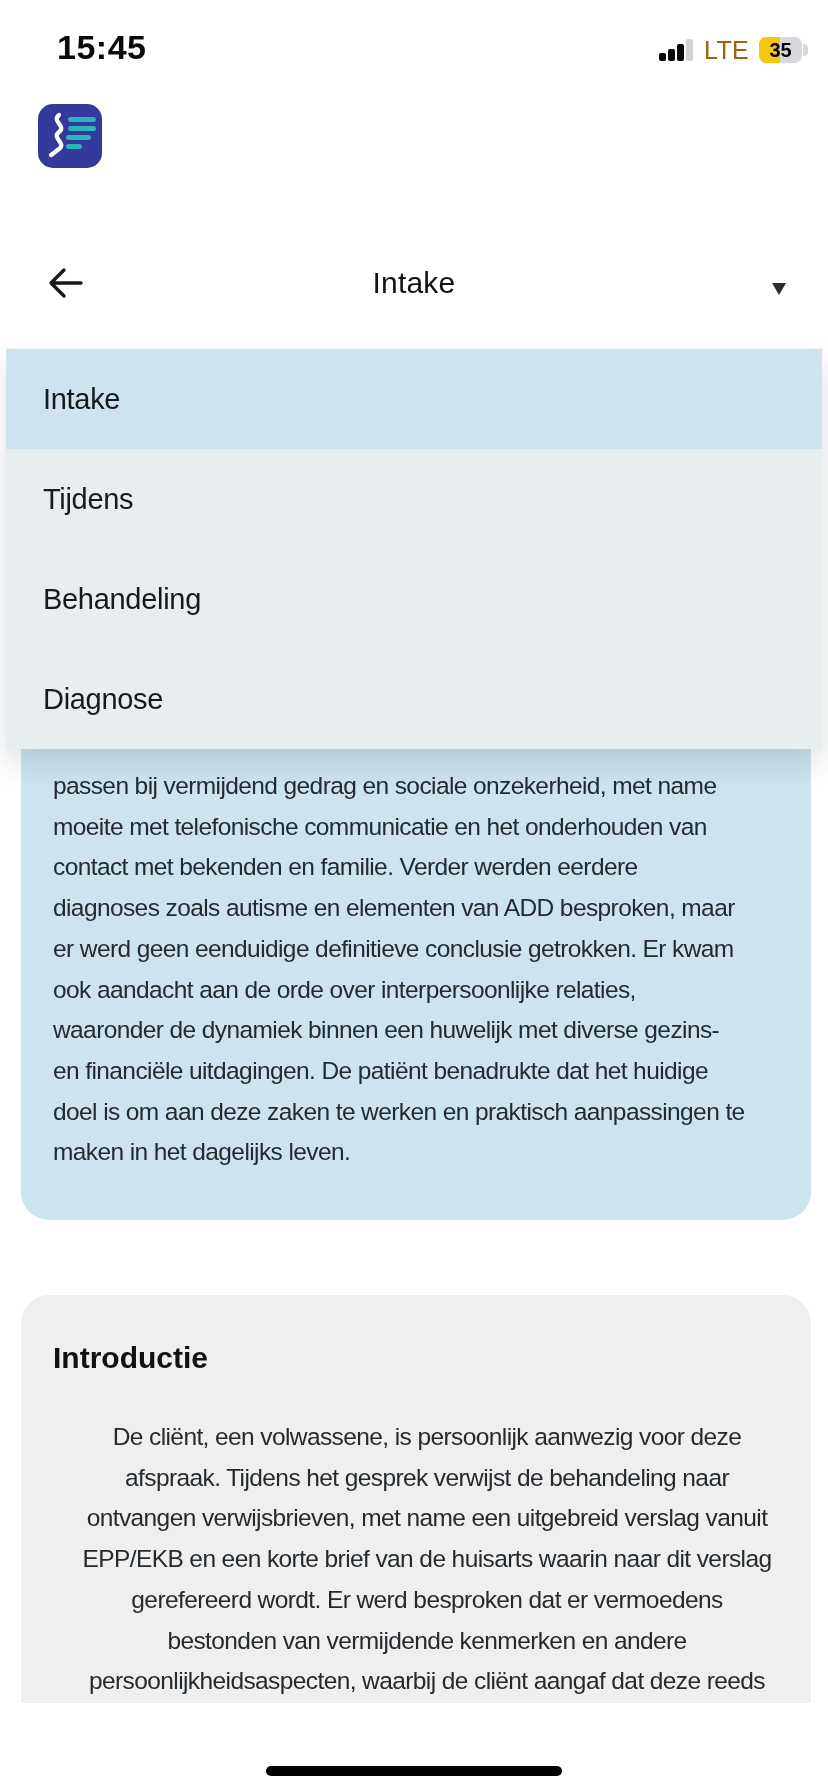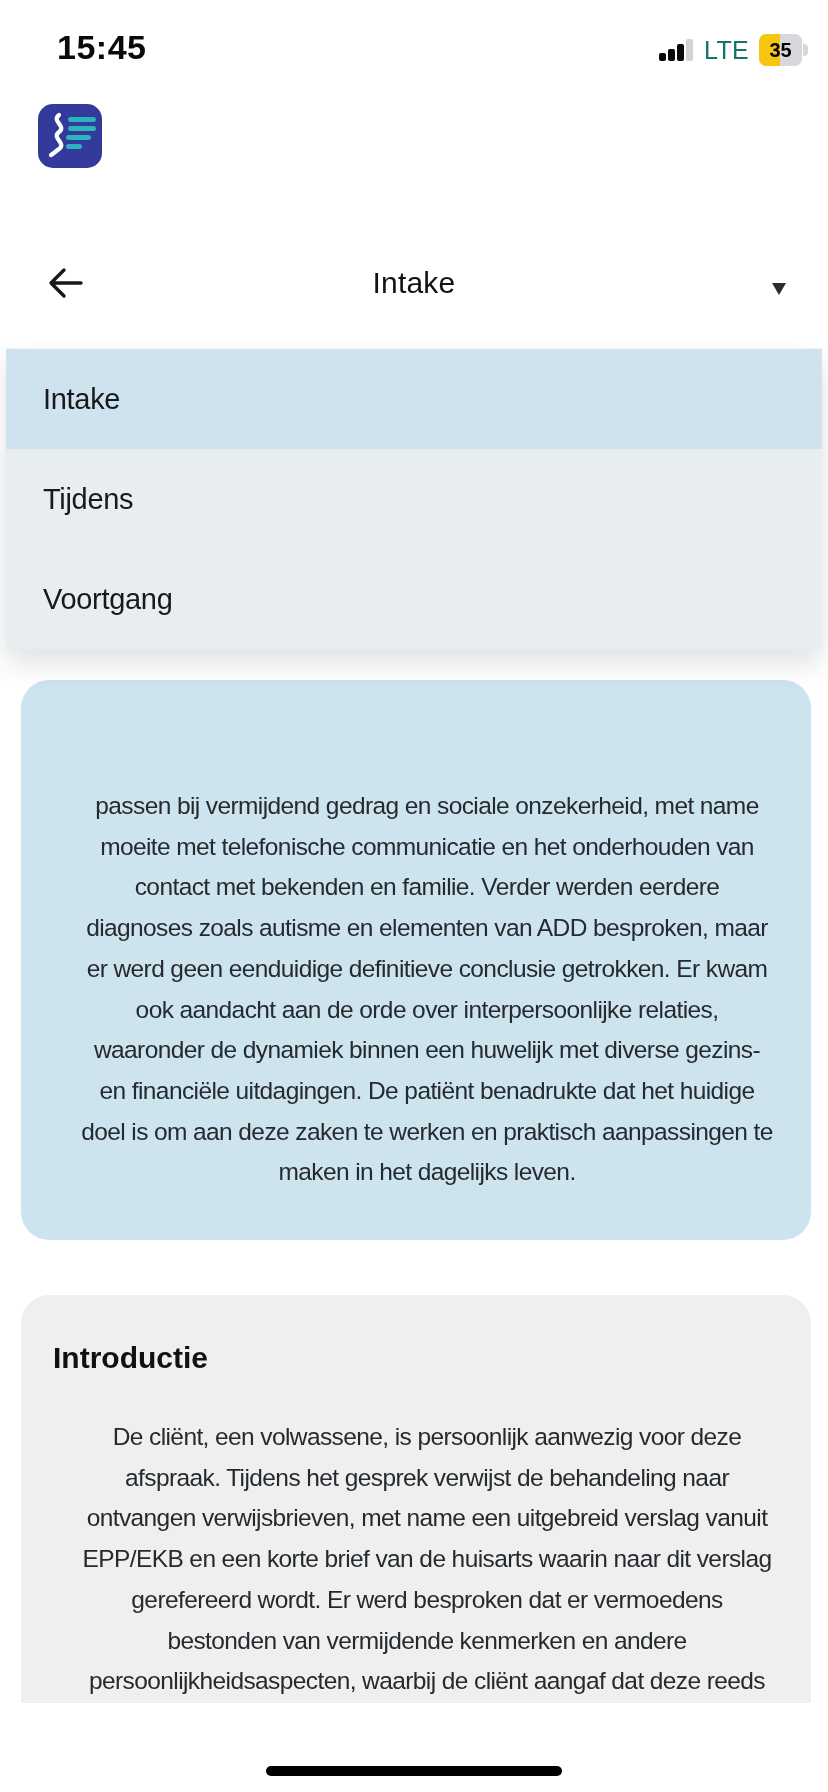--- a/index.html
+++ b/index.html
@@ -9,38 +9,38 @@
   }
   
   .time{position:absolute;left:57px;top:28px;font-size:34px;font-weight:600;letter-spacing:.5px;color:#0a0a0a;}
   .status-right{position:absolute;right:20px;top:36px;height:28px;display:flex;align-items:center;}
   .signal{position:relative;width:36px;height:22px;margin-right:9px;}
   .signal i{position:absolute;bottom:0;width:7px;border-radius:2px;background:#0a0a0a;}
   .signal i:nth-child(1){left:0;height:8px;}
   .signal i:nth-child(2){left:9px;height:12px;}
   .signal i:nth-child(3){left:18px;height:17px;}
   .signal i:nth-child(4){left:27px;height:22px;background:#d2d2d7;}
-  .lte{font-size:25px;font-weight:500;color:#0f766e;margin-right:10px;letter-spacing:.3px;}
-  .battery{position:relative;width:43px;height:32px;border-radius:7px;background:#d8d8dc;overflow:hidden;}
+  .lte{font-size:25px;font-weight:500;color:#a16207;margin-right:10px;letter-spacing:.3px;}
+  .battery{position:relative;width:43px;height:26px;border-radius:7px;background:#d8d8dc;overflow:hidden;}
   .battery .fill{position:absolute;left:0;top:0;bottom:0;width:21px;background:#f6c50f;border-radius:7px 0 0 7px;}
   .battery .pct{position:absolute;inset:0;display:flex;align-items:center;justify-content:center;
     font-size:20px;font-weight:700;color:#000;}
   .battery-nub{width:5px;height:12px;background:#d8d8dc;border-radius:0 4px 4px 0;margin-left:1px;}
   
   .app-logo{position:absolute;left:38px;top:104px;width:64px;height:64px;border-radius:15px;
     background:#333a9c;display:flex;align-items:center;justify-content:center;}
   
   .back-btn{position:absolute;left:46px;top:266px;width:38px;height:34px;cursor:pointer;}
   .page-title{position:absolute;left:0;right:0;top:266px;text-align:center;font-size:30px;
     font-weight:500;color:#101214;letter-spacing:.2px;}
   .caret{position:absolute;left:772px;top:283px;width:0;height:0;cursor:pointer;
     border-left:7px solid transparent;border-right:7px solid transparent;border-top:12px solid #2a2d31;}
   
   .card{position:absolute;left:21px;width:790px;}
-  .card-blue{top:680px;height:560px;border-radius:28px;background:#cde3ee;z-index:1;text-align:center;}
+  .card-blue{top:660px;height:560px;border-radius:28px;background:#cde3ee;z-index:1;}
   .card-gray{top:1295px;height:408px;border-radius:28px 28px 0 0;background:#efefef;z-index:1;}
   .body-text{position:absolute;left:32px;right:10px;white-space:pre-line;
     font-size:24.5px;line-height:40.7px;letter-spacing:-0.6px;color:#252a2e;}
   .card-blue .body-text{top:106px;}
   .card-gray .card-heading{position:absolute;left:32px;top:46px;font-size:30px;font-weight:700;color:#111;}
   .card-gray .body-text{top:122px;text-align:center;}
   
   .dropdown{position:absolute;left:6px;top:348px;width:816px;z-index:5;
     border-top:1px solid rgba(0,0,0,0.05);box-shadow:0 14px 26px rgba(30,50,60,0.14);}
   .dd-item{height:100px;display:flex;align-items:center;padding-left:37px;background:#e8edf0;
@@ -108,18 +108,19 @@
 ontvangen verwijsbrieven, met name een uitgebreid verslag vanuit
 EPP/EKB en een korte brief van de huisarts waarin naar dit verslag
 gerefereerd wordt. Er werd besproken dat er vermoedens
 bestonden van vermijdende kenmerken en andere
 persoonlijkheidsaspecten, waarbij de cliënt aangaf dat deze reeds</div>
   </div>
 
   <div class="dropdown">
     <div class="dd-item active">Intake</div>
     <div class="dd-item">Tijdens</div>
-    <div class="dd-item">Voortgang</div>
+    <div class="dd-item">Behandeling</div>
+    <div class="dd-item">Diagnose</div>
   </div>
 
   <div class="home-indicator"></div>
 
 </div>
 
 </body></html>

